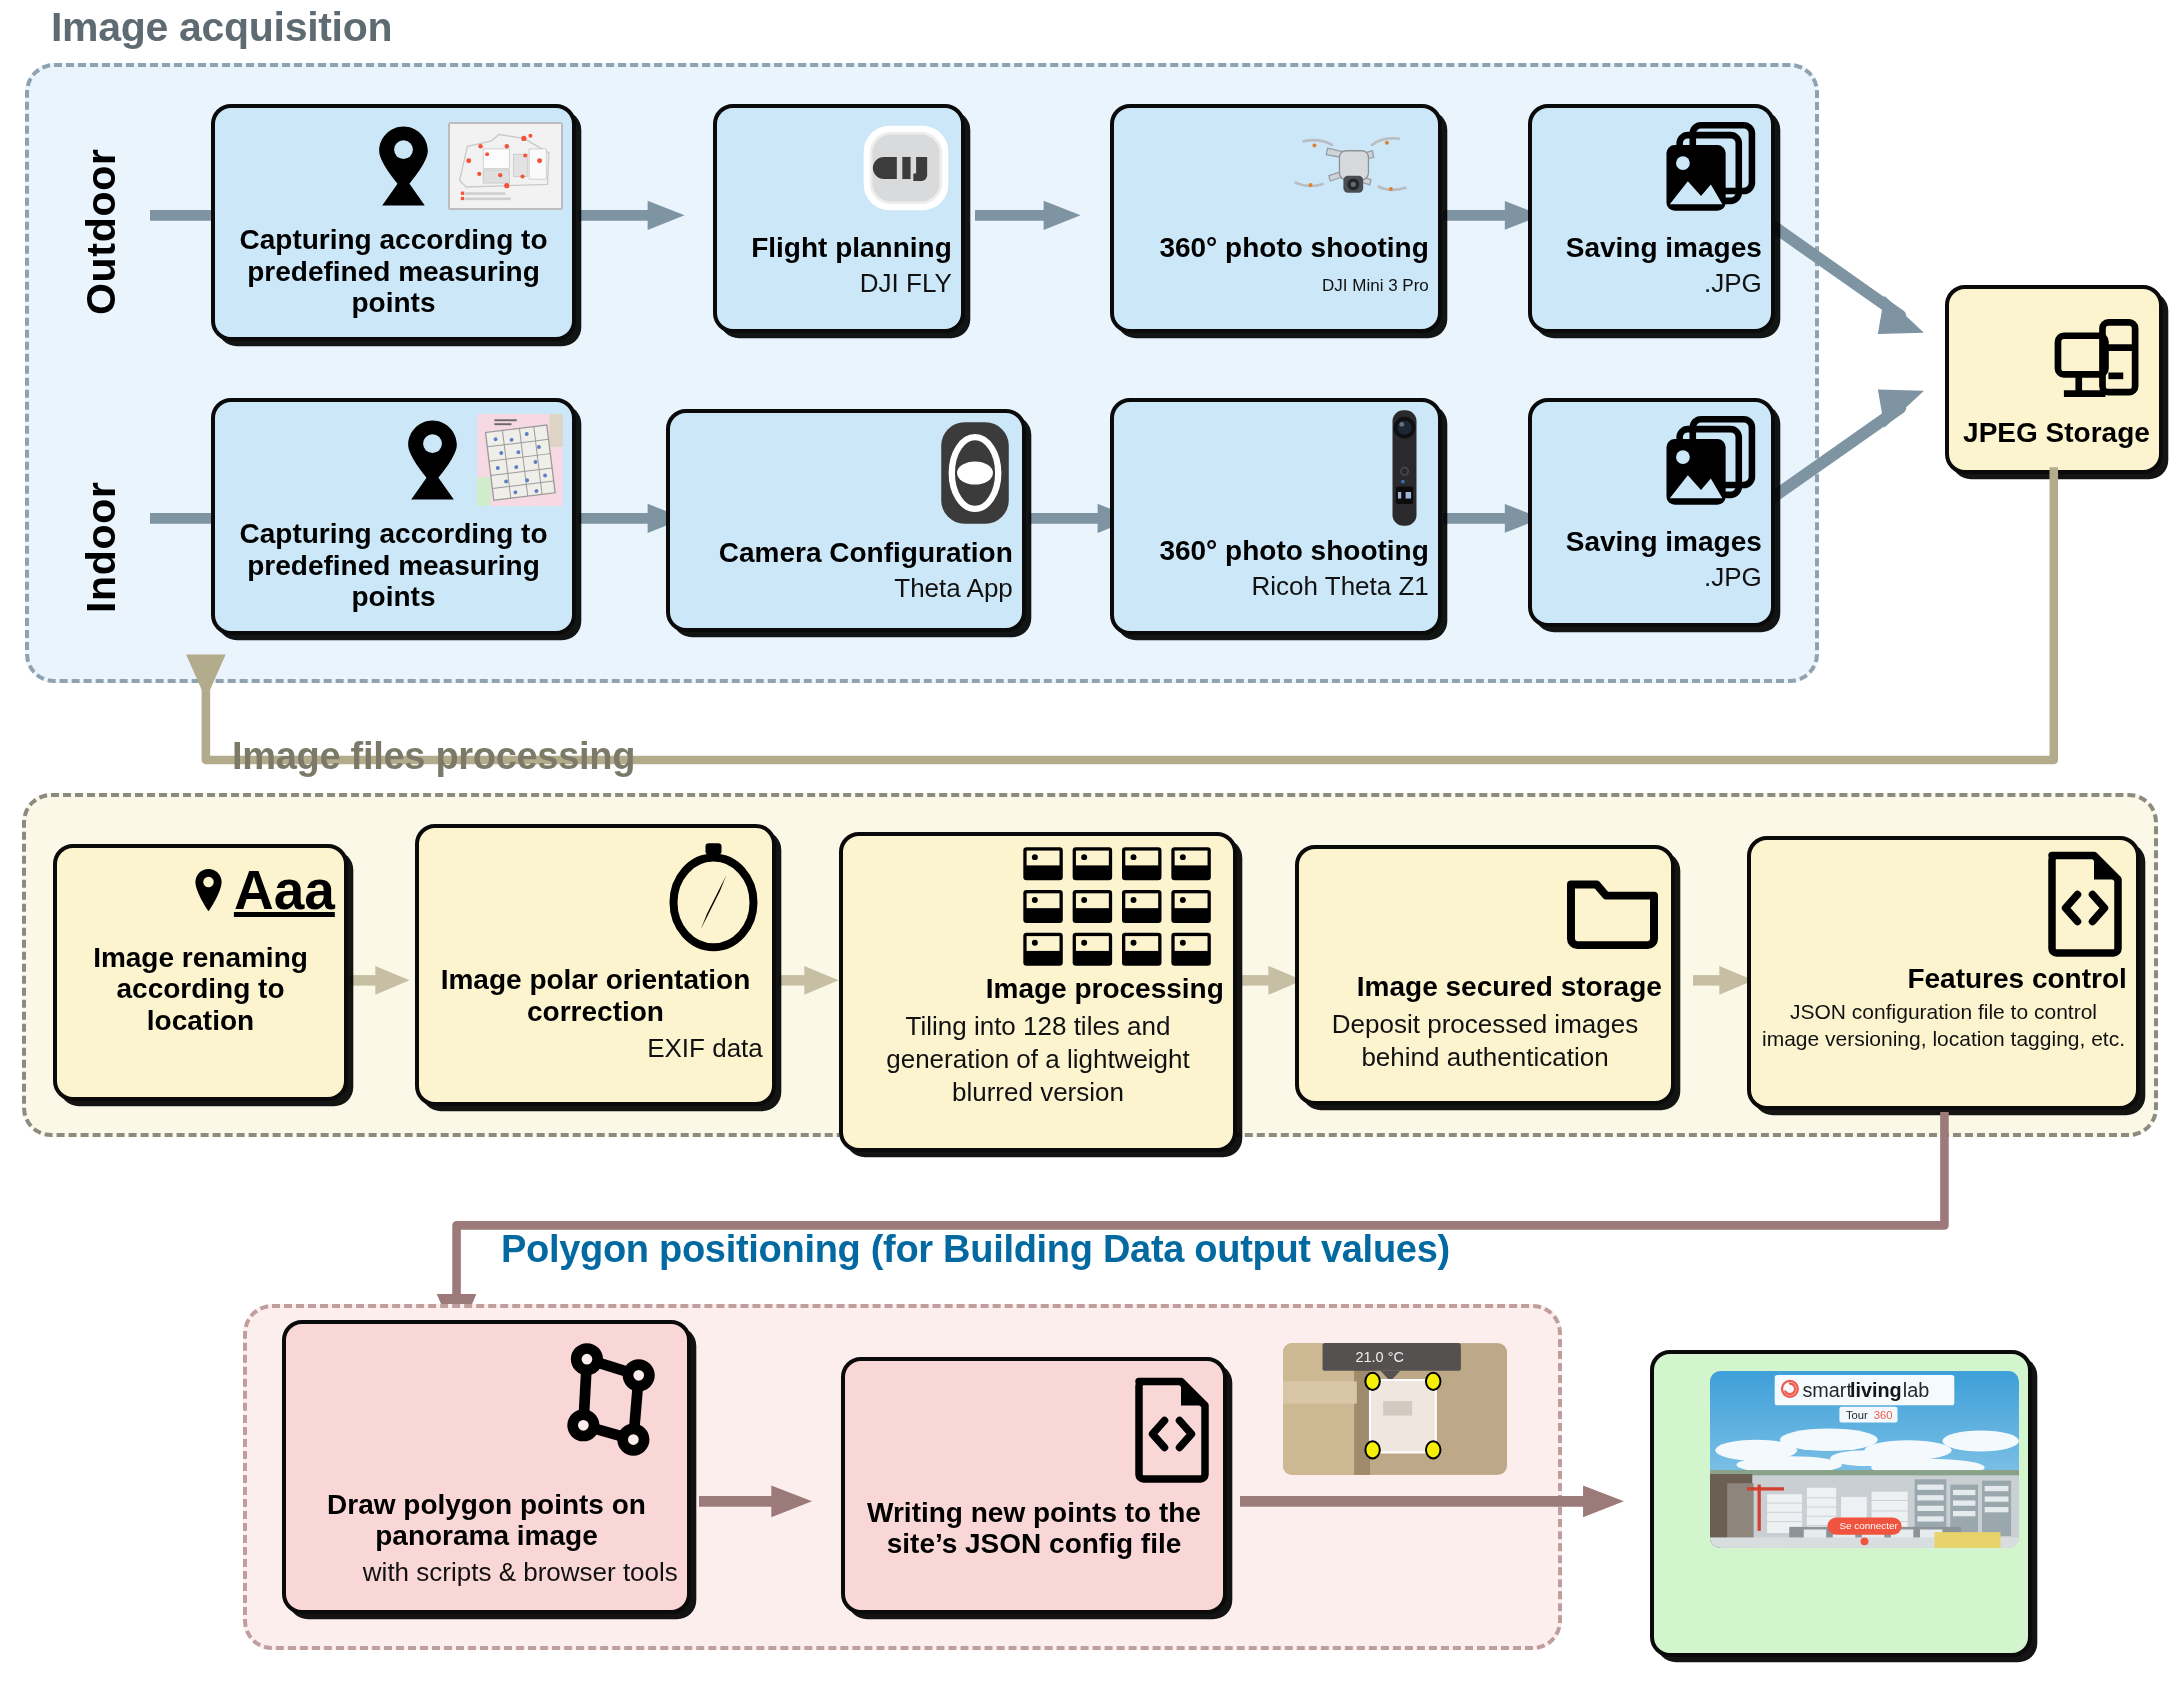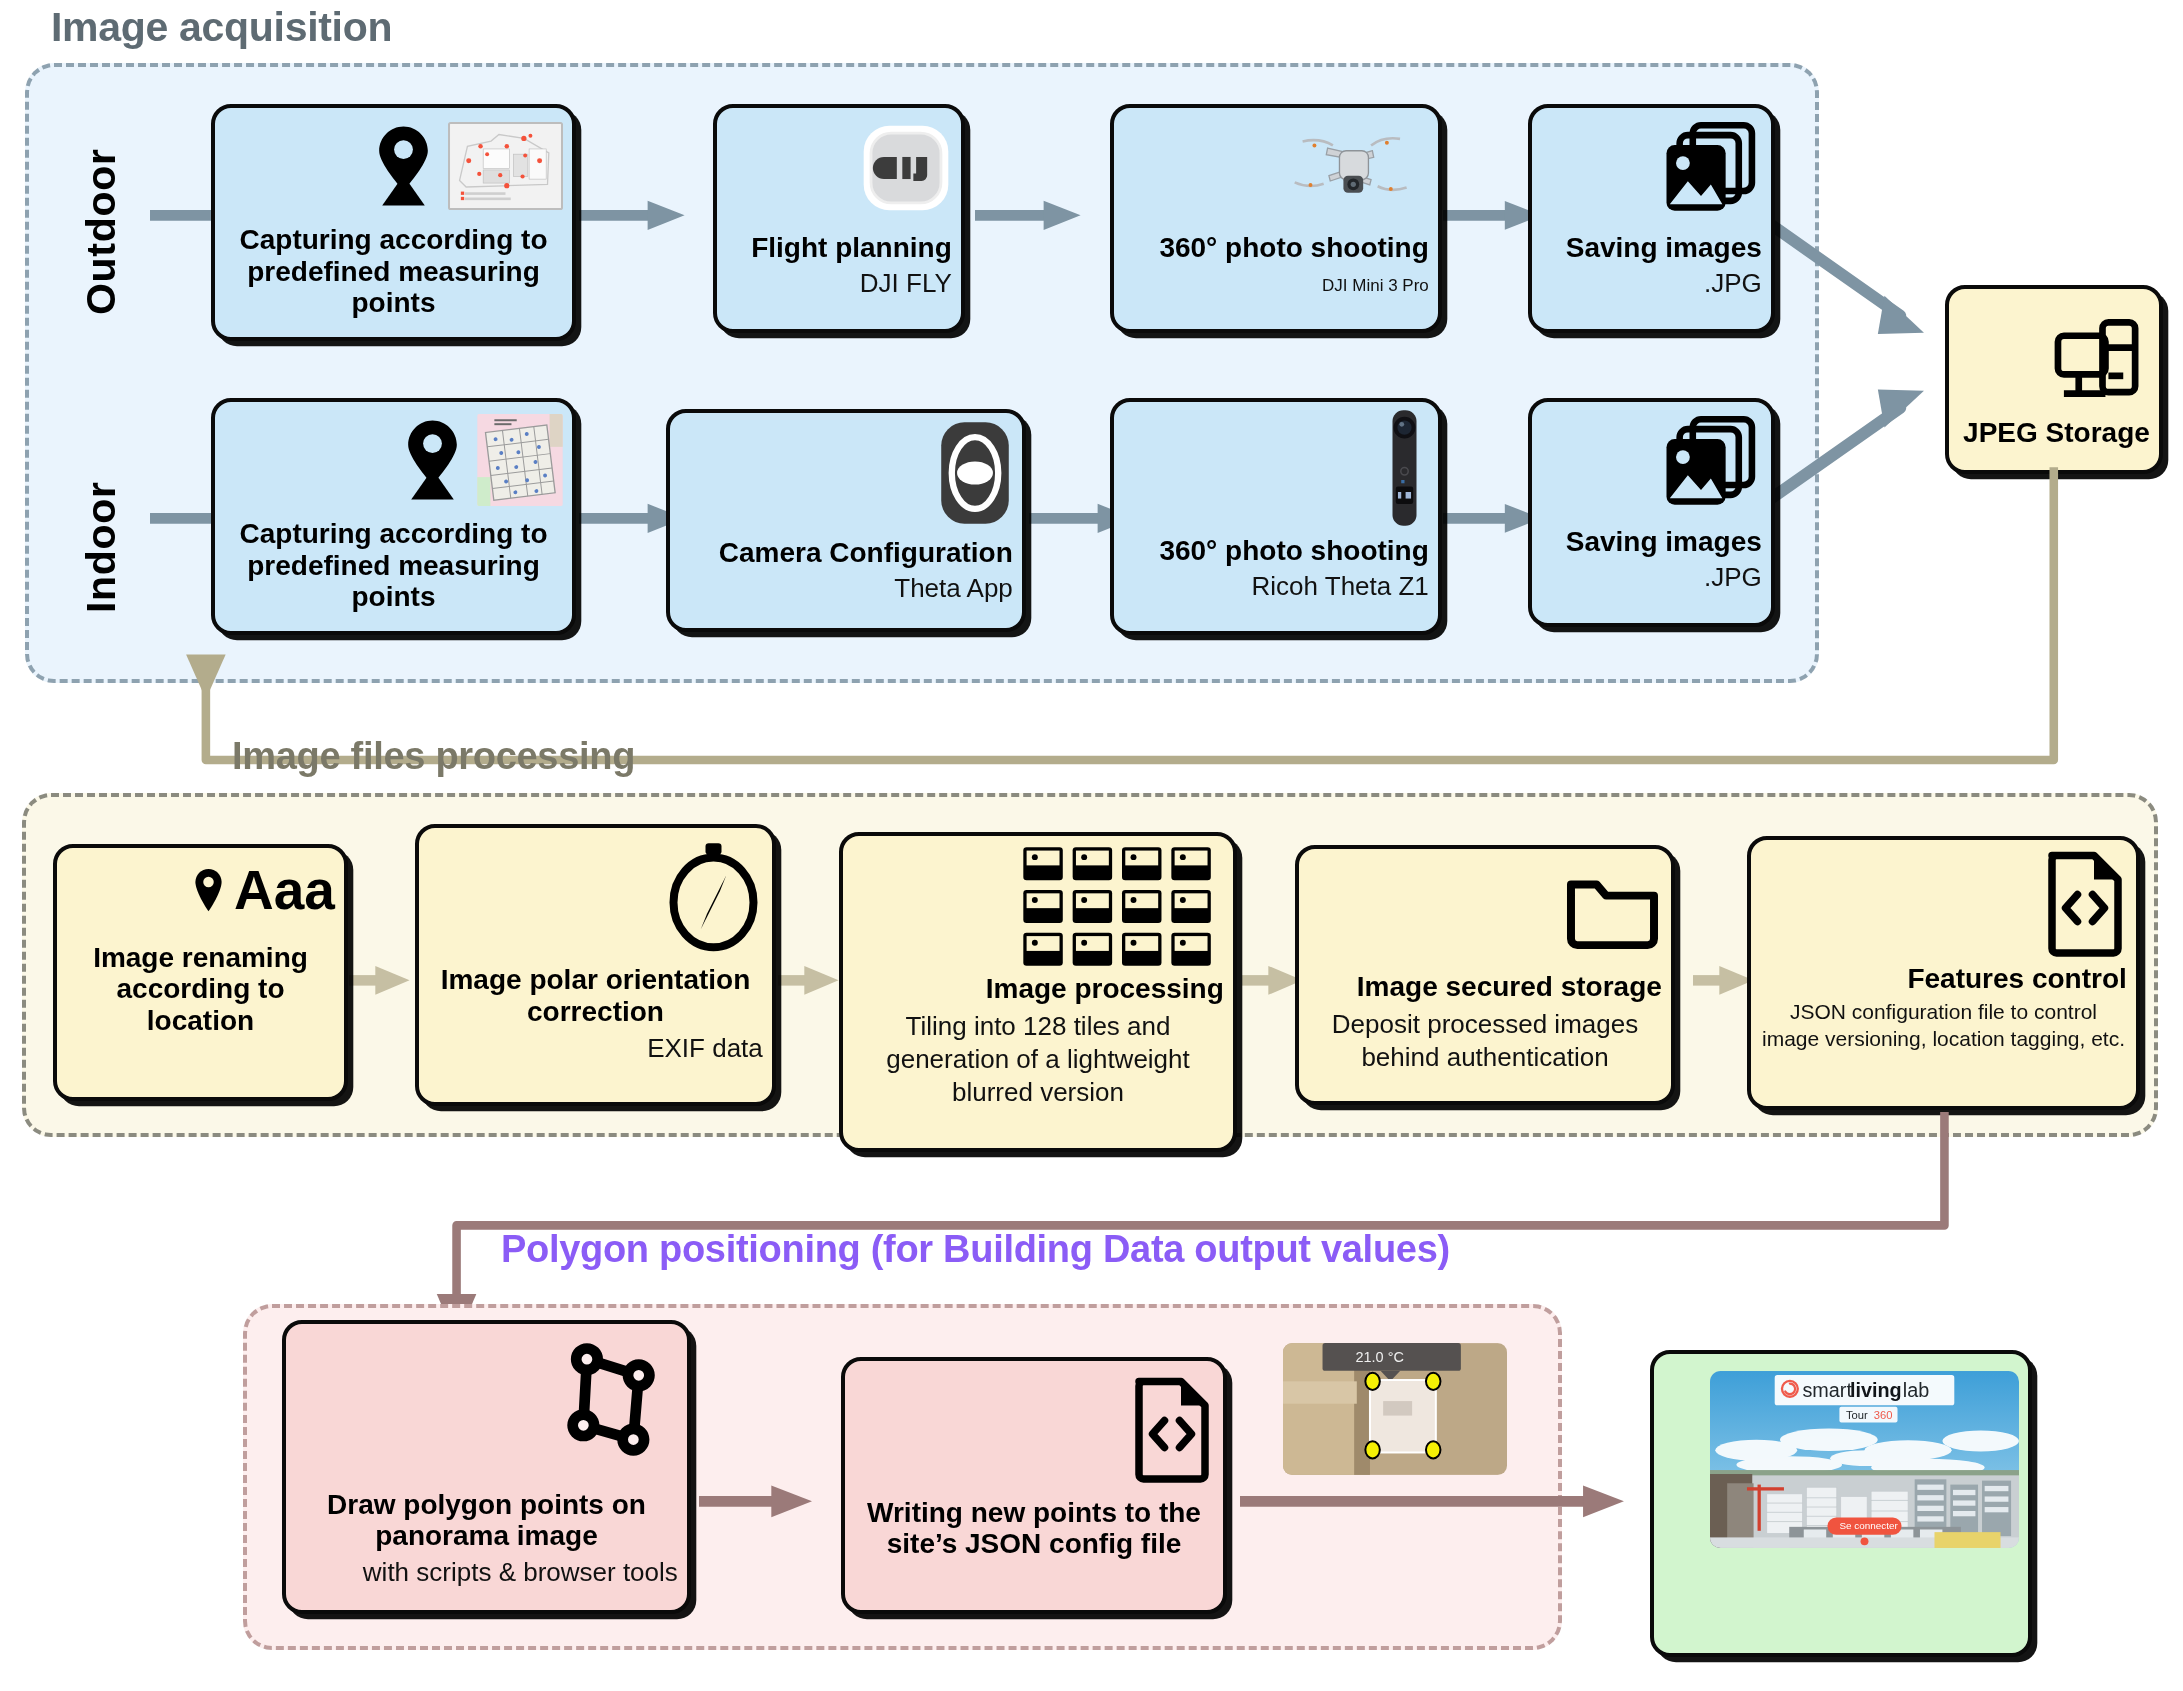--- a/index.html
+++ b/index.html
@@ -7,21 +7,21 @@
     font-family:"Liberation Sans", sans-serif;
     width:2183px;height:1691px;position:relative;overflow:hidden;
     -webkit-font-smoothing:antialiased;
   }
   .stage{position:absolute;left:0;top:0;width:2183px;height:1691px;}
 
   
   .sect-title{position:absolute;font-weight:bold;letter-spacing:-0.3px;white-space:nowrap;}
   #t-acq  {left:51px;  top:4px;   font-size:41px; color:#5e6b73;}
   #t-proc {left:232px; top:735px;font-size:38px; color:#7b7968;}
-  #t-poly {left:501px; top:1228px;font-size:38px; color:#8b5cf6;}
+  #t-poly {left:501px; top:1228px;font-size:38px; color:#0369a1;}
 
   
   .frame{position:absolute;box-sizing:border-box;border-radius:29px;}
   #frame-acq {left:25px;  top:63px;  width:1794px; height:620px;
               border:4.6px dashed #8ea2b0; background:#eaf4fd;}
   #frame-proc{left:22.4px;  top:793px;width:2136px; height:344px;
               border:4.6px dashed #8b8b80; background:#fbf8e8;}
   #frame-poly{left:243px; top:1304px;width:1319px; height:346px;
               border:4.6px dashed #c09e9d; background:#fdeeee;}
 
@@ -34,21 +34,21 @@
   
   .card{position:absolute;box-sizing:border-box;border:4px solid #0a0a0a;
         border-radius:20px;display:flex;flex-direction:column;align-items:flex-end;
         justify-content:flex-start;box-shadow:6px 6px 0 -0.7px rgba(0,0,0,0.92);
         text-align:center;padding:8px 9.2px;}
   .card.blue {background:#cbe7f8;}
   .card.cream{background:#fcf4cf;}
   .card.pink {background:#f9d7d6;}
   .card.green{background:#d2f5ce;}
 
-  .c-icon{flex:0 0 auto;display:flex;align-items:center;justify-content:center;}
+  .c-icon{flex:0 0 auto;display:flex;align-items:center;justify-content:center;text-decoration:underline;}
   .c-title{font-weight:bold;color:#000;line-height:1.12;}
   .c-sub{color:#111;line-height:1.15;}
 
   
   .arrow{position:absolute;}
   svg{display:block;overflow:visible;}
 
   
   .thumb{position:relative;overflow:hidden;}
 </style>

